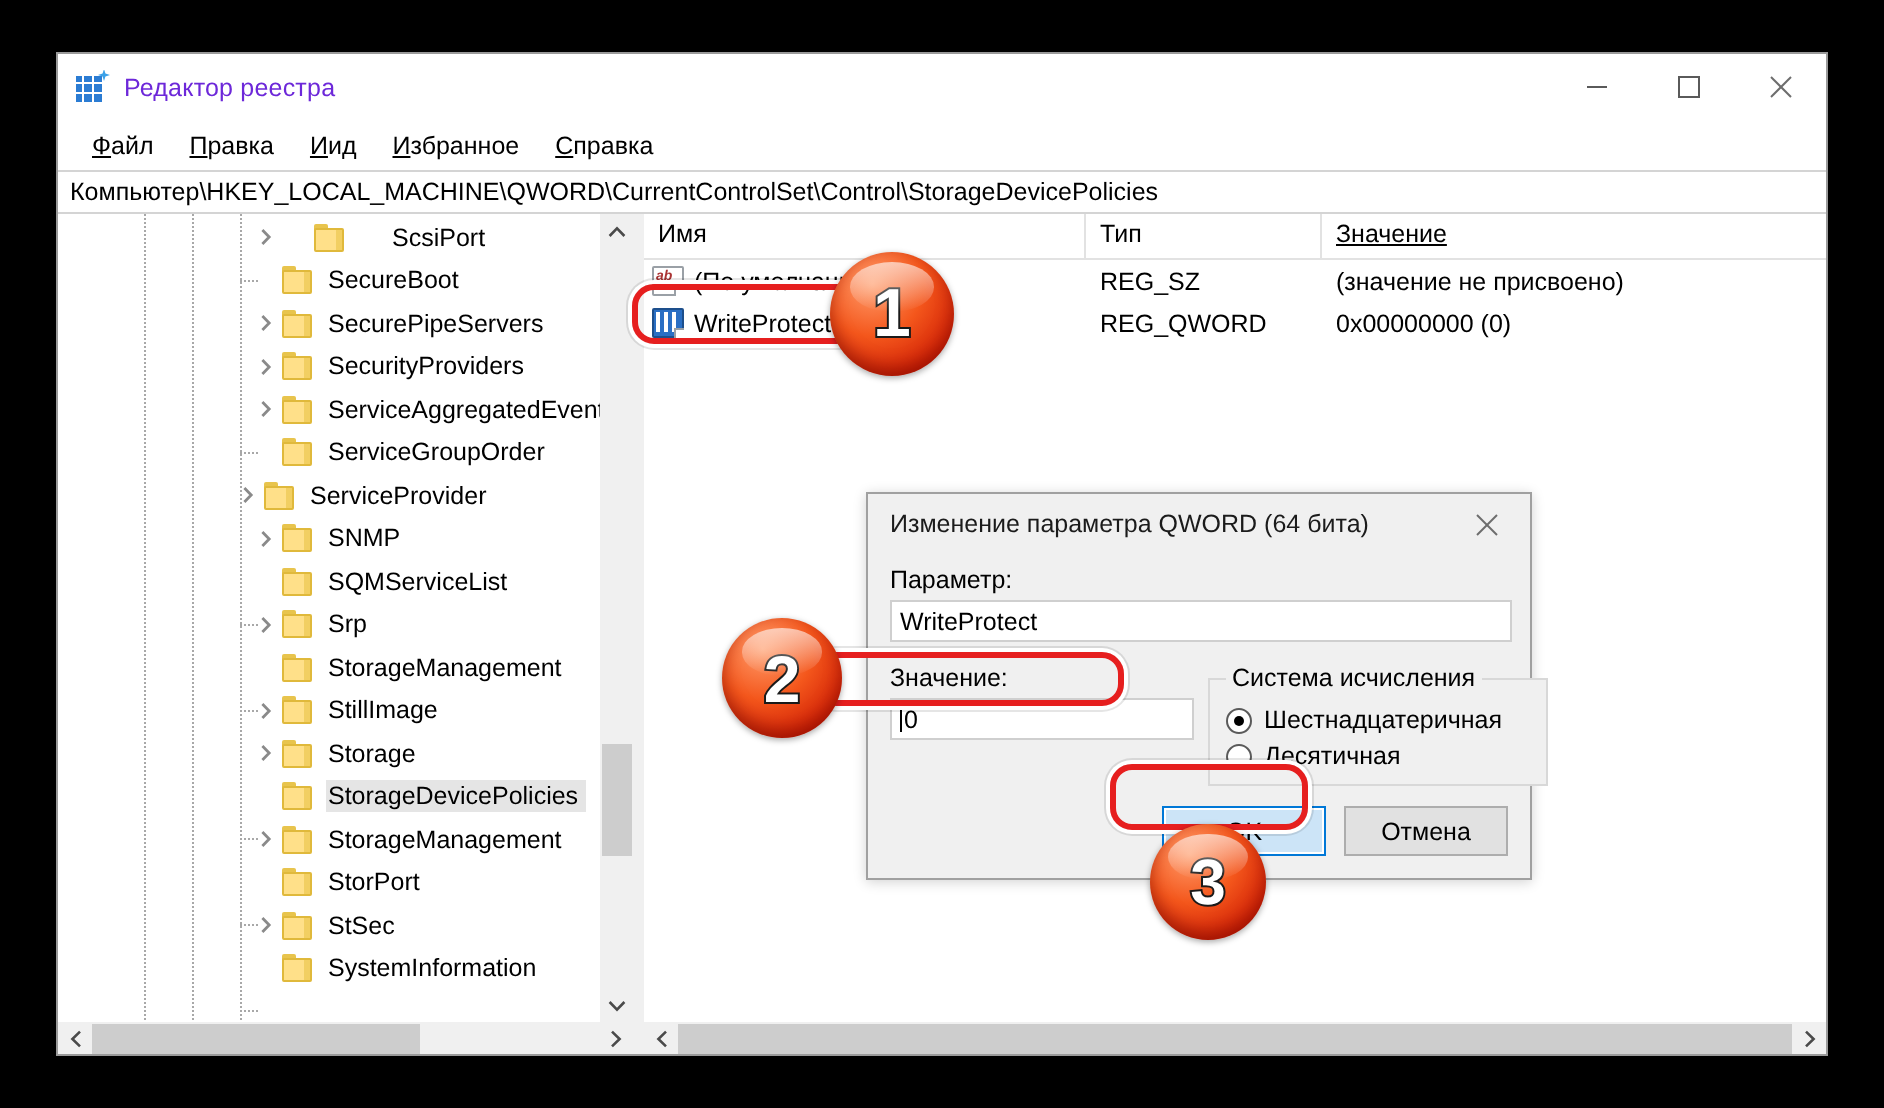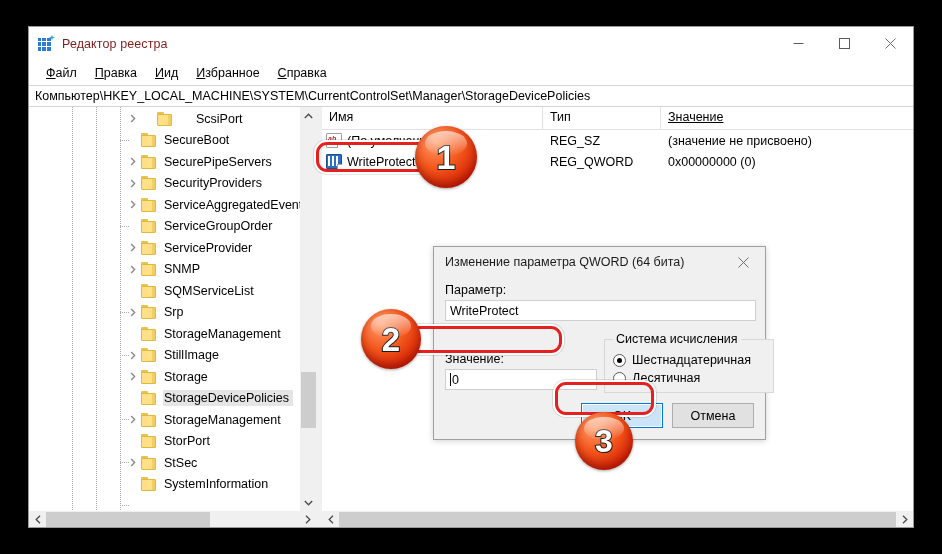--- a/index.html
+++ b/index.html
@@ -55,21 +55,21 @@
       linear-gradient(to bottom, transparent 8px, #ffffff 8px, #ffffff 9px, transparent 9px);
   }
   #app-icon .spark {
     position: absolute; right: -1px; top: -1px;
     width: 6px; height: 6px;
     background: #3ba1e8;
     clip-path: polygon(50% 0%, 62% 38%, 100% 50%, 62% 62%, 50% 100%, 38% 62%, 0% 50%, 38% 38%);
   }
   #title-text {
     font-size: 12.5px;
-    color: #7f1d1d;
+    color: #6d28d9;
     letter-spacing: .1px;
   }
   .win-btns {
     position: absolute; right: 0; top: 0;
     height: 33px; display: flex;
   }
   .win-btn {
     width: 46px; height: 33px;
     display: flex; align-items: center; justify-content: center;
     color: #6d6d6d;
@@ -331,21 +331,21 @@
   .dlg-input {
     height: 21px;
     background: #ffffff;
     border: 1px solid #cfcfcf;
     font-size: 12.5px; color: #000;
     padding: 2px 4px;
     line-height: 16px;
   }
   #param-input { width: 311px; }
   #row2 { display: flex; margin-top: 11px; }
-  #value-col { width: 156px; margin-top: 20px; }
+  #value-col { width: 156px; }
   #value-input { width: 152px; position: relative; }
   #value-input .caret {
     display: inline-block; width: 1px; height: 13px;
     background: #000; vertical-align: -2px; margin-right: 1px;
   }
   fieldset.radix {
     margin: 0; margin-left: 7px;
     border: 1px solid #d8d8d8;
     padding: 3px 22px 7px 8px;
     width: 163px;
@@ -453,21 +453,21 @@
 
     <div id="menubar">
       <div class="menu-item"><u>Ф</u><span>айл</span></div>
       <div class="menu-item"><u>П</u><span>равка</span></div>
       <div class="menu-item"><u>И</u><span>ид</span></div>
       <div class="menu-item"><u>И</u><span>збранное</span></div>
       <div class="menu-item"><u>С</u><span>правка</span></div>
     </div>
 
     <div id="addressbar">
-      <span>Компьютер\HKEY_LOCAL_MACHINE\SYSTEM\CurrentControlSet\Manager\StorageDevicePolicies</span>
+      <span>Компьютер\HKEY_LOCAL_MACHINE\QWORD\CurrentControlSet\Control\StorageDevicePolicies</span>
     </div>
 
     <div id="body">
 
       <div id="left-pane">
         <div id="tree-area">
           <div id="tree">
             <div class="guide" style="left:43px;"></div>
             <div class="guide" style="left:67px;"></div>
             <div class="guide" style="left:91px;"></div>
@@ -539,21 +539,21 @@
                     <polyline points="1.2,1 4.6,4.5 1.2,8" fill="none" stroke="#8a8a8a" stroke-width="1.4"></polyline>
                   </svg>
                 </span>
                 <span class="folder">
                   <i class="tab"></i>
                   <i class="body"></i>
                 </span>
                 <span class="lbl">ServiceGroupOrder</span>
               </div>
               <div class="tick" style="left: 91px; width: 9px; top: 118.5px;"></div>
-              <div class="tree-row" style="padding-left: 96px;">
+              <div class="tree-row" style="padding-left: 70px; margin-left: 17px;">
                 <span class="chev">
                   <svg width="6" height="9" viewBox="0 0 6 9">
                     <polyline points="1.2,1 4.6,4.5 1.2,8" fill="none" stroke="#8a8a8a" stroke-width="1.4"></polyline>
                   </svg>
                 </span>
                 <span class="folder">
                   <i class="tab"></i>
                   <i class="body"></i>
                 </span>
                 <span class="lbl">ServiceProvider</span>

